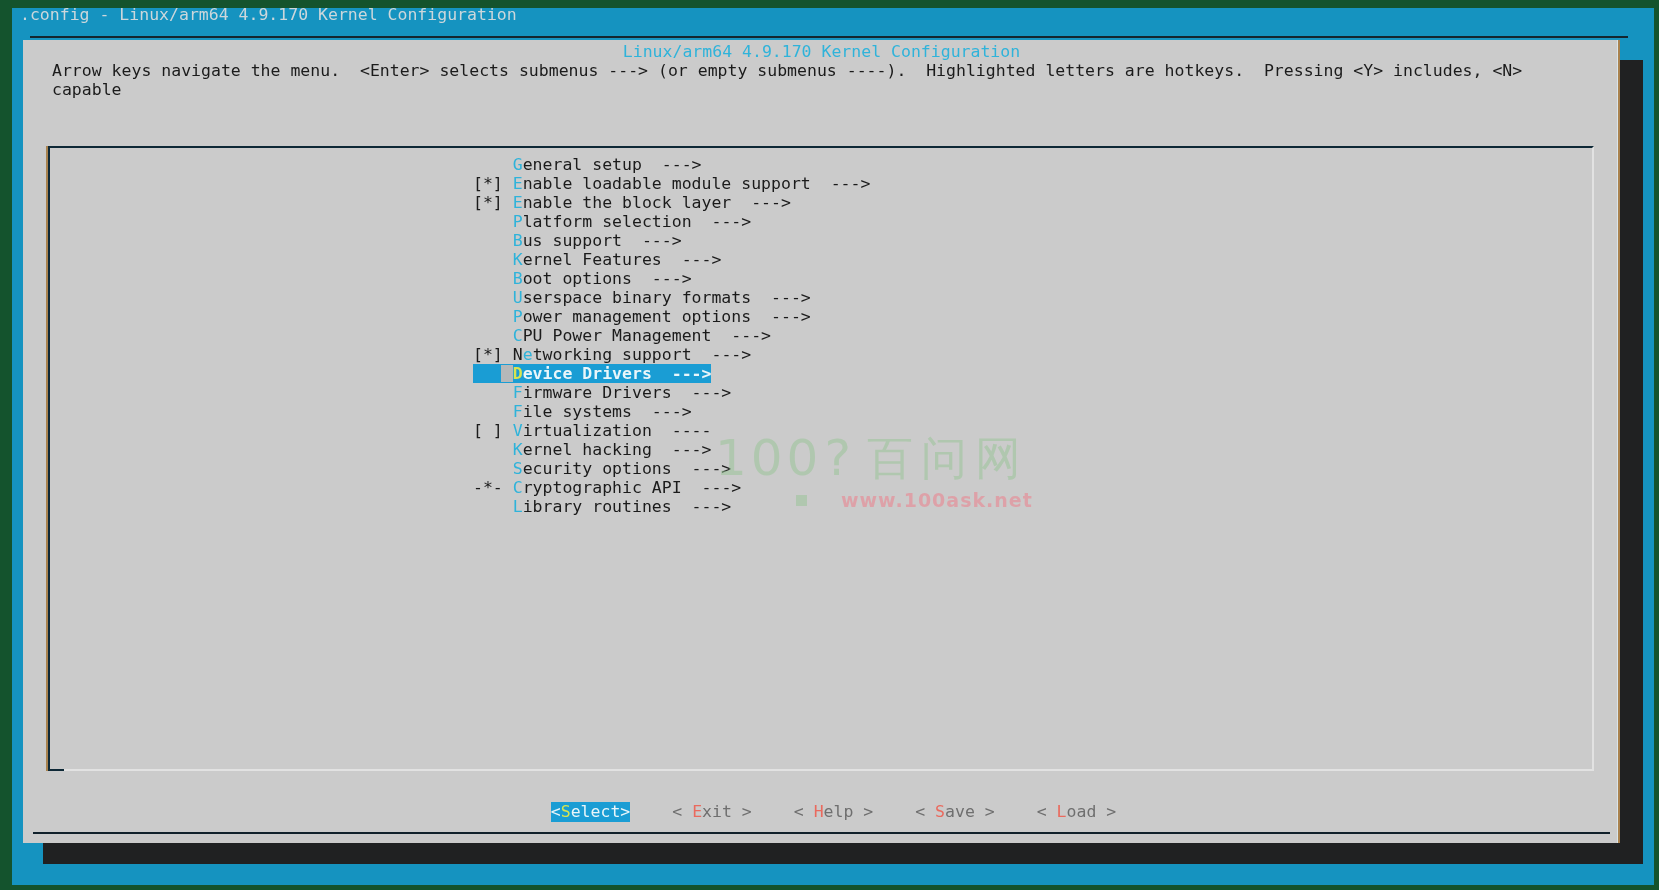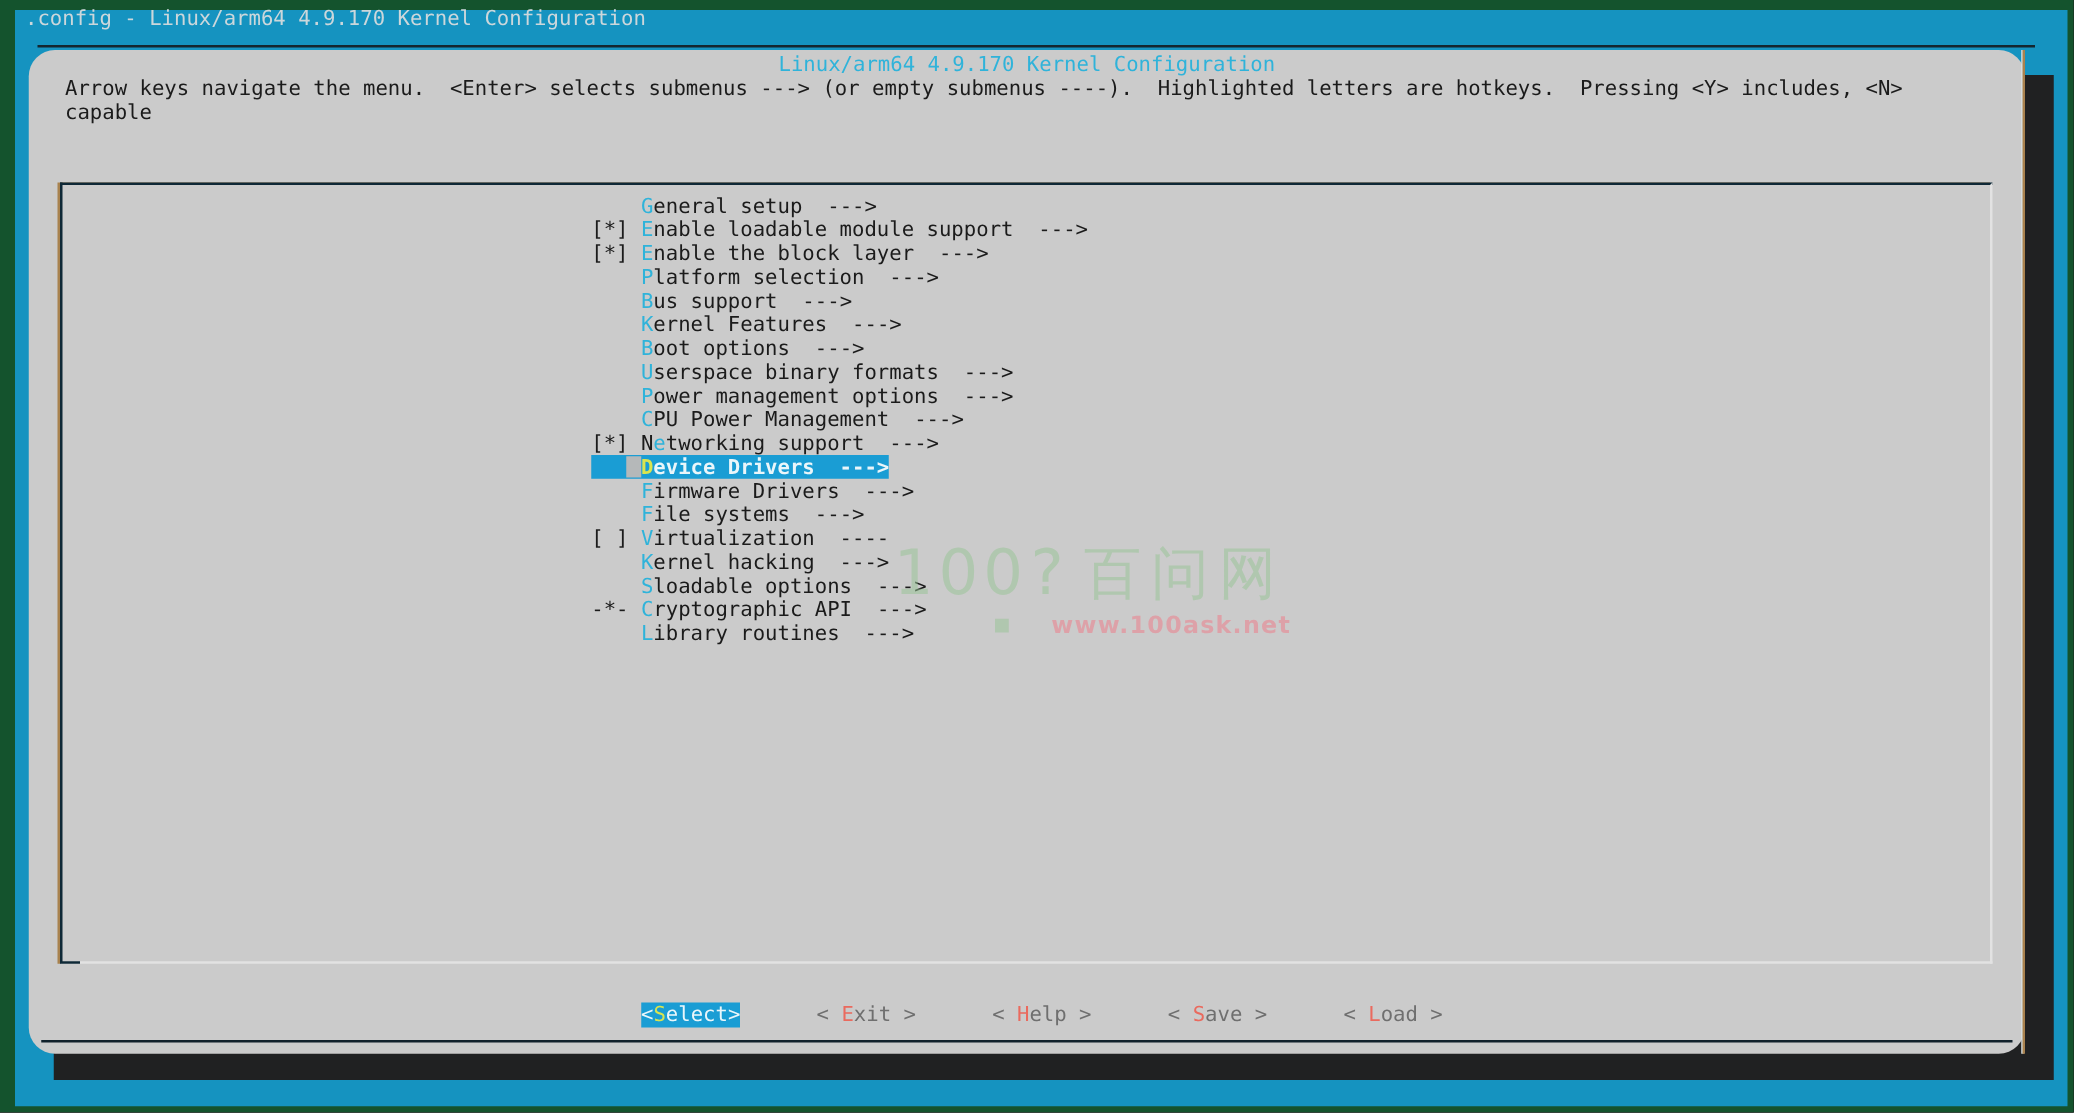--- a/index.html
+++ b/index.html
@@ -7,38 +7,38 @@
     --red:#ea6a5e; --wmgreen:#96c494; --wmpink:#e88c96;
     --ink:#1b1b1b; --gray:#cbcbcb;
   }
   html,body{margin:0;padding:0;background:#101011;}
   .canvas{position:relative;width:1659px;height:890px;background:#14532d;overflow:hidden;
           font-family:"DejaVu Sans Mono",monospace;}
   .terminal{position:absolute;left:12px;top:8px;width:1642px;height:877px;background:var(--teal);}
   .backtitle{position:absolute;left:20px;top:3px;font-size:16.5px;line-height:24px;color:#ccd7db;white-space:pre;}
   .backrule{position:absolute;left:30px;top:36px;width:1598px;height:2px;background:#14262f;}
   .dlg-shadow{position:absolute;left:43px;top:60px;width:1600px;height:804px;background:#202122;}
-  .dialog{position:absolute;left:23px;top:40px;width:1597px;height:803px;background:var(--gray);color:var(--ink);border-radius:21px;}
+  .dialog{position:absolute;left:23px;top:40px;width:1597px;height:803px;background:var(--gray);color:var(--ink);}
   .dlg-right-edge{position:absolute;top:0;right:0;width:2px;height:100%;background:#a9824f;box-shadow:-1px 0 0 #d9e4e9;}
   .dlg-title{position:absolute;top:2px;left:0;width:100%;text-align:center;color:var(--cyan);
              font-size:16.5px;line-height:19px;}
   .instructions{position:absolute;left:29px;top:21px;}
   .instr-line{font-size:16.5px;line-height:19px;white-space:pre;color:var(--ink);}
   .listbox{position:absolute;left:25px;top:106px;width:1542px;height:621px;
            border:2px solid;border-color:#0e2836 #e2e2e2 #e2e2e2 #0e2836;
            box-shadow:-2px 0 0 #a8824e;}
   .listbox::after{content:"";position:absolute;left:-2px;bottom:-2px;width:16px;height:2px;background:#0e2836;}
   .menu{position:absolute;left:450px;top:115px;font-size:16.5px;}
   .menu-row{position:relative;white-space:pre;line-height:19px;height:19px;width:max-content;color:var(--ink);}
   .menu-row .hotkey{color:var(--cyan);}
   .menu-row.selected{background:var(--hl);color:#eaf6fa;font-weight:bold;}
   .menu-row.selected .hotkey{color:var(--yellow);}
   .cursor-block{position:absolute;left:28px;top:1px;width:12px;height:17px;background:#b5b8b9;}
   .buttons{position:absolute;left:0;top:762px;width:100%;display:flex;justify-content:center;
-           gap:61px;padding-left:24px;box-sizing:border-box;font-size:16.5px;line-height:20px;}
+           gap:42px;padding-left:24px;box-sizing:border-box;font-size:16.5px;line-height:20px;}
   .btn{white-space:pre;color:#6f6f6f;}
   .btn .hotkey{color:var(--red);}
   .btn.selected{background:var(--hl);color:#eaf6fa;}
   .btn.selected .hotkey{color:var(--yellow);}
   .bottomrule{position:absolute;left:10px;bottom:9px;width:1577px;height:2px;background:#11212b;}
   .watermark{position:absolute;left:715px;top:386px;pointer-events:none;margin-top:43px;}
   .wm-logo{display:flex;align-items:flex-start;color:var(--wmgreen);opacity:.5;
            font-family:"DejaVu Sans",sans-serif;}
   .wm-digits{font-size:50px;line-height:58px;letter-spacing:4px;}
   .wm-q{font-size:50px;line-height:58px;margin-left:2px;}
@@ -80,21 +80,21 @@
         <div class="menu-row"><span>    </span><span></span><span class="hotkey">B</span><span>oot options</span><span>  ---&gt;</span></div>
         <div class="menu-row"><span>    </span><span></span><span class="hotkey">U</span><span>serspace binary formats</span><span>  ---&gt;</span></div>
         <div class="menu-row"><span>    </span><span></span><span class="hotkey">P</span><span>ower management options</span><span>  ---&gt;</span></div>
         <div class="menu-row"><span>    </span><span></span><span class="hotkey">C</span><span>PU Power Management</span><span>  ---&gt;</span></div>
         <div class="menu-row"><span>[*] </span><span>N</span><span class="hotkey">e</span><span>tworking support</span><span>  ---&gt;</span></div>
         <div class="menu-row selected"><span class="cursor-block"></span><span>    </span><span></span><span class="hotkey">D</span><span>evice Drivers</span><span>  ---&gt;</span></div>
         <div class="menu-row"><span>    </span><span></span><span class="hotkey">F</span><span>irmware Drivers</span><span>  ---&gt;</span></div>
         <div class="menu-row"><span>    </span><span></span><span class="hotkey">F</span><span>ile systems</span><span>  ---&gt;</span></div>
         <div class="menu-row"><span>[ ] </span><span></span><span class="hotkey">V</span><span>irtualization</span><span>  ----</span></div>
         <div class="menu-row"><span>    </span><span></span><span class="hotkey">K</span><span>ernel hacking</span><span>  ---&gt;</span></div>
-        <div class="menu-row"><span>    </span><span></span><span class="hotkey">S</span><span>loadable options</span><span>  ---&gt;</span></div>
+        <div class="menu-row"><span>    </span><span></span><span class="hotkey">S</span><span>ecurity options</span><span>  ---&gt;</span></div>
         <div class="menu-row"><span>-*- </span><span></span><span class="hotkey">C</span><span>ryptographic API</span><span>  ---&gt;</span></div>
         <div class="menu-row"><span>    </span><span></span><span class="hotkey">L</span><span>ibrary routines</span><span>  ---&gt;</span></div>
       </div>
 
     <div class="buttons" id="button-row">
         <div class="btn selected"><span>&lt;</span><span class="hotkey">S</span><span>elect&gt;</span></div>
         <div class="btn"><span>&lt; </span><span class="hotkey">E</span><span>xit &gt;</span></div>
         <div class="btn"><span>&lt; </span><span class="hotkey">H</span><span>elp &gt;</span></div>
         <div class="btn"><span>&lt; </span><span class="hotkey">S</span><span>ave &gt;</span></div>
         <div class="btn"><span>&lt; </span><span class="hotkey">L</span><span>oad &gt;</span></div>

